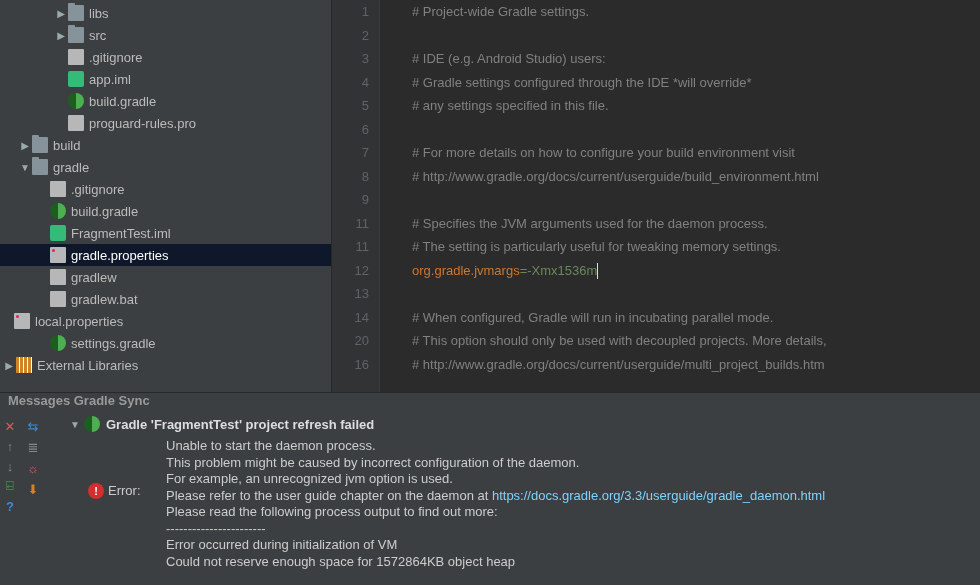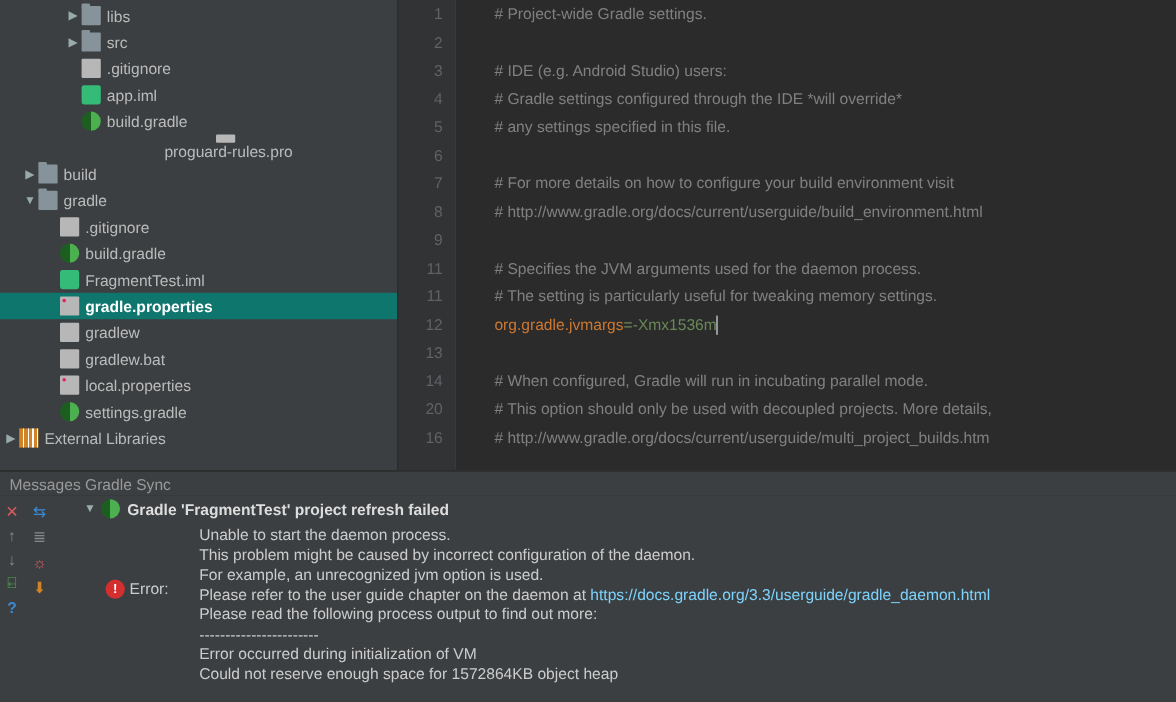--- a/index.html
+++ b/index.html
@@ -1,39 +1,39 @@
 <!DOCTYPE html>
 <html><head>
 <meta charset="utf-8">
 <style>
   * { margin:0; padding:0; box-sizing:border-box; font-family:"Segoe UI",Arial,sans-serif; font-size:13px; }
   body { width:980px; height:585px; background:#2b2b2b; color:#bbb; overflow:hidden; display:flex; flex-direction:column; }
   .main-row { display:flex; flex:1; overflow:hidden; }
   .sidebar { width:332px; background:#3c3f41; border-right:1px solid #282828; overflow:hidden; display:flex; flex-direction:column; }
   .tree { flex:1; overflow:hidden; padding-top:2px; }
   .tree-item { display:flex; align-items:center; height:22px; padding-right:4px; cursor:pointer; white-space:nowrap; }
-  .tree-item.selected { background:#0f766e; color:#fff;font-weight:bold; }
+  .tree-item.selected { background:#0f172a; color:#fff; }
   .exp { width:14px; text-align:center; color:#9aa; font-size:10px; }
   .icon { width:16px; height:16px; margin-right:5px; display:inline-block; }
   .icon-folder { background:#87939a; border-radius:1px; position:relative; }
   .icon-folder::before{content:"";position:absolute;top:-2px;left:0;width:7px;height:3px;background:#87939a;border-radius:1px 1px 0 0;}
   .icon-file { background:#b7b7b7; border-radius:1px; position:relative; }
   .icon-gradle { background:conic-gradient(#4caf50 0 180deg,#1b5e20 0); border-radius:50%; }
   .icon-iml { background:#3b7; border-radius:2px; }
   .icon-props { background:#b7b7b7; position:relative; border-radius:1px;}
   .icon-props::after{content:"";position:absolute;left:2px;top:2px;width:3px;height:3px;background:#e91e63;border-radius:50%;}
   .icon-lib { background:repeating-linear-gradient(90deg,#d08426 0 3px,#fff 0 4px); }
   .editor { flex:1; display:flex; background:#2b2b2b; font-family:Consolas,monospace; }
   .gutter { width:48px; background:#313335; text-align:right; padding-right:10px; color:#606366; line-height:23.5px; font-size:13px; border-right:1px solid #3a3a3a;}
   .code { flex:1; padding-left:32px; padding-top:0; line-height:23.5px; font-size:13px; white-space:pre; font-family:Consolas,"Courier New",monospace; overflow:hidden;}
   .comment { color:#808080; }
   .prop-key { color:#cc7832; }
   .prop-val { color:#6a8759; }
   .caret { display:inline-block; width:1px; height:16px; background:#ddd; vertical-align:middle; }
-  .msg-bar { background:#3c3f41; border-top:1px solid #282828; display:flex; align-items:center; height:21px; padding:0 8px; color:#999; font-size:12px;}
+  .msg-bar { background:#3c3f41; border-top:1px solid #282828; display:flex; align-items:flex-start; height:21px; padding:0 8px; color:#999; font-size:12px;font-weight:bold;}
   .msg-panel { background:#3c3f41; display:flex; height:172px; }
   .msg-tools { width:20px; padding-top:6px; display:flex; flex-direction:column; align-items:center; gap:6px; }
   .msg-tools .t { width:14px; height:14px; cursor:pointer; display:flex;align-items:center;justify-content:center;}
   .msg-tools2 { width:26px; padding-top:6px; display:flex; flex-direction:column; align-items:center; gap:6px; }
   .msg-body { flex:1; padding-left:24px; }
   .msg-head { display:flex; align-items:center; height:22px; color:#ddd; }
   .msg-head .chev { width:14px; color:#9aa; font-size:10px; }
   .msg-content { display:flex; padding-left:18px; }
   .err-icon { width:16px; height:16px; background:#d32f2f; border-radius:50%; display:flex;align-items:center;justify-content:center;color:#fff;font-size:11px;font-weight:bold;margin-top:48px;margin-right:4px;}
   .err-label { color:#ccc; margin-top:48px; margin-right:6px; width:36px;}
@@ -64,21 +64,21 @@
         <div class="tree-item" style="padding-left: 54px;">
           <span class="exp"></span>
           <span class="icon icon-iml"></span>
           <span>app.iml</span>
         </div>
         <div class="tree-item" style="padding-left: 54px;">
           <span class="exp"></span>
           <span class="icon icon-gradle"></span>
           <span>build.gradle</span>
         </div>
-        <div class="tree-item" style="padding-left: 54px; flex-direction: column;">
+        <div class="tree-item" style="padding-left: 54px;">
           <span class="exp"></span>
           <span class="icon icon-file"></span>
           <span>proguard-rules.pro</span>
         </div>
         <div class="tree-item" style="padding-left: 18px;">
           <span class="exp">▶</span>
           <span class="icon icon-folder"></span>
           <span>build</span>
         </div>
         <div class="tree-item" style="padding-left: 18px;">
@@ -109,21 +109,21 @@
         <div class="tree-item" style="padding-left: 36px;">
           <span class="exp"></span>
           <span class="icon icon-file"></span>
           <span>gradlew</span>
         </div>
         <div class="tree-item" style="padding-left: 36px;">
           <span class="exp"></span>
           <span class="icon icon-file"></span>
           <span>gradlew.bat</span>
         </div>
-        <div class="tree-item" style="padding-left: 36px;">
+        <div class="tree-item" style="">
           <span class="exp"></span>
           <span class="icon icon-props"></span>
           <span>local.properties</span>
         </div>
         <div class="tree-item" style="padding-left: 36px;">
           <span class="exp"></span>
           <span class="icon icon-gradle"></span>
           <span>settings.gradle</span>
         </div>
         <div class="tree-item" style="padding-left: 2px;">

